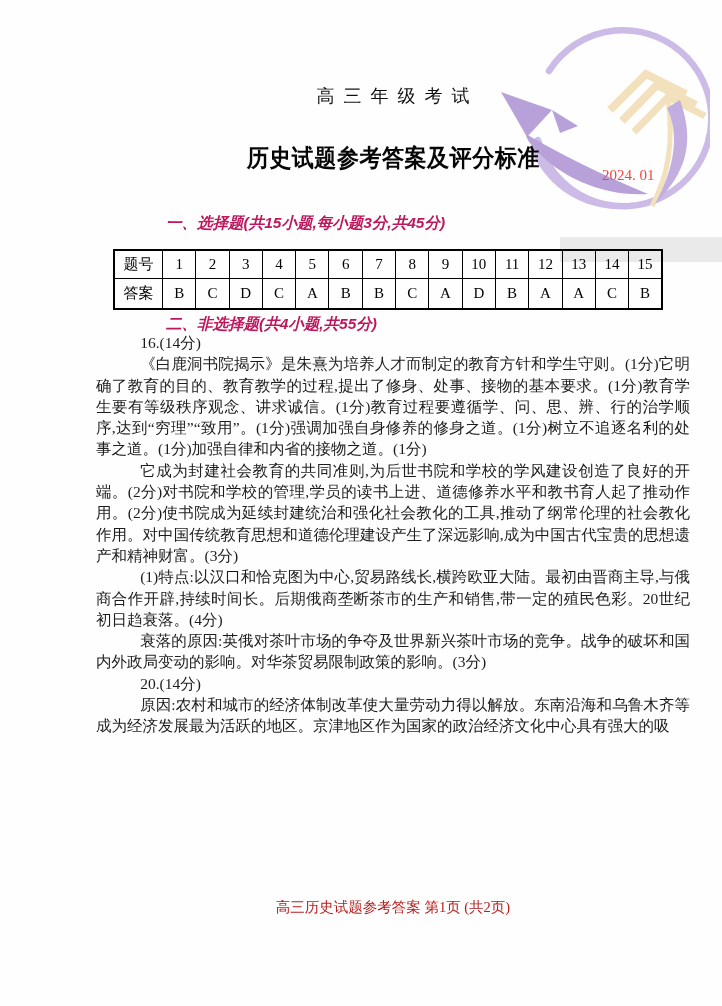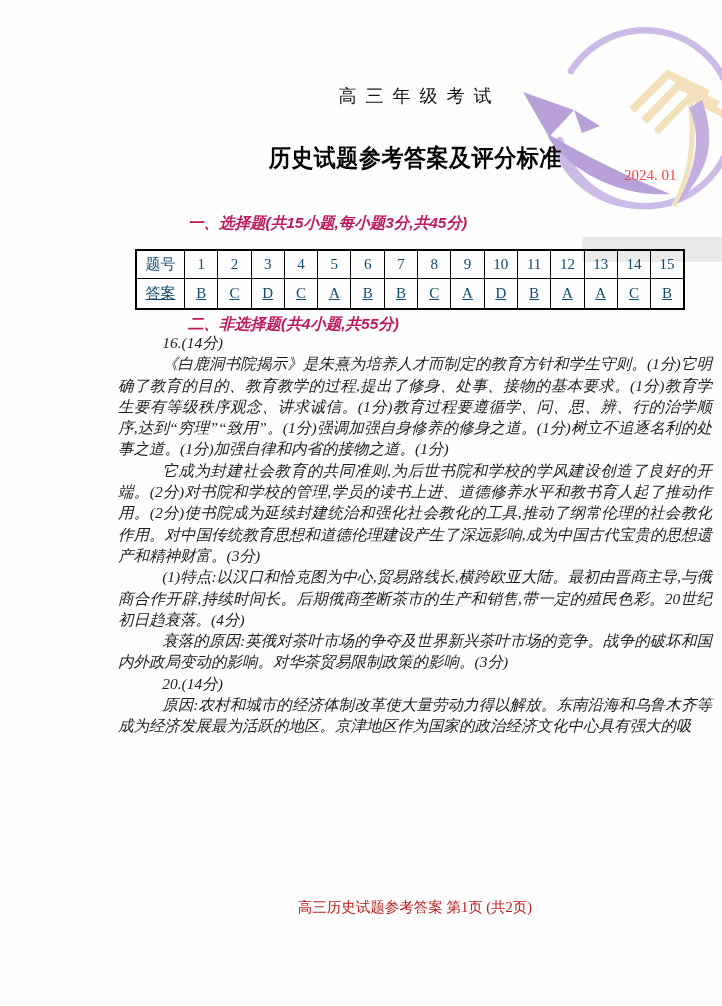--- a/index.html
+++ b/index.html
@@ -3,21 +3,21 @@
 <meta charset="utf-8">
 <style>
   html,body{margin:0;padding:0;}
   body{
     width:722px;height:1006px;
     background:#fefefe;
     font-family:"Liberation Serif","DejaVu Serif",serif;
     color:#1c1c1c;
     position:relative;overflow:hidden;
   }
-  .page{position:absolute;inset:0;margin-left:22px;}
+  .page{position:absolute;inset:0;}
   
   .watermark{position:absolute;left:498px;top:14px;width:212px;height:208px;z-index:0;}
   .gray-band{position:absolute;left:560px;top:237px;width:162px;height:25px;background:#eaeaea;z-index:0;}
   
   .content{position:absolute;left:96px;top:0;width:594px;height:1006px;z-index:1;}
   .h1{
     position:absolute;top:84px;left:0;width:100%;
     text-align:center;font-size:18px;letter-spacing:9px;text-indent:9px;
     color:#101010;
   }
@@ -33,30 +33,30 @@
     font-family:"Liberation Sans","DejaVu Sans",sans-serif;
     font-weight:700;font-size:15.5px;color:#be185d;
     text-indent:58px;white-space:nowrap;font-style:italic;
   }
   .s1{top:213px;}
   .s2{top:314px;}
   table.answers{
     position:absolute;top:249px;left:17px;width:550px;
     border-collapse:collapse;table-layout:fixed;
     border:2px solid #000;
-    font-size:15px;color:#0c4a6e;
+    font-size:15px;color:#000000;
   }
   table.answers td{
     border:1px solid #000;text-align:center;padding:0;
     height:27px;line-height:27px;overflow:hidden;
   }
-  table.answers tr:last-child td{height:29px;line-height:29px;text-decoration:underline;}
+  table.answers tr:last-child td{height:29px;line-height:29px;}
   .essay{
     position:absolute;top:332px;left:0;width:594px;
-    font-size:15.5px;line-height:21.3px;text-align:justify;font-style:italic;
+    font-size:15.5px;line-height:21.3px;text-align:justify;
   }
   .essay p{margin:0;text-indent:2.85em;}
   .footer{
     position:absolute;top:898px;left:0;width:100%;
     text-align:center;font-size:14.5px;color:#b91c1c;
   }
 </style>
 </head>
 <body>
 

